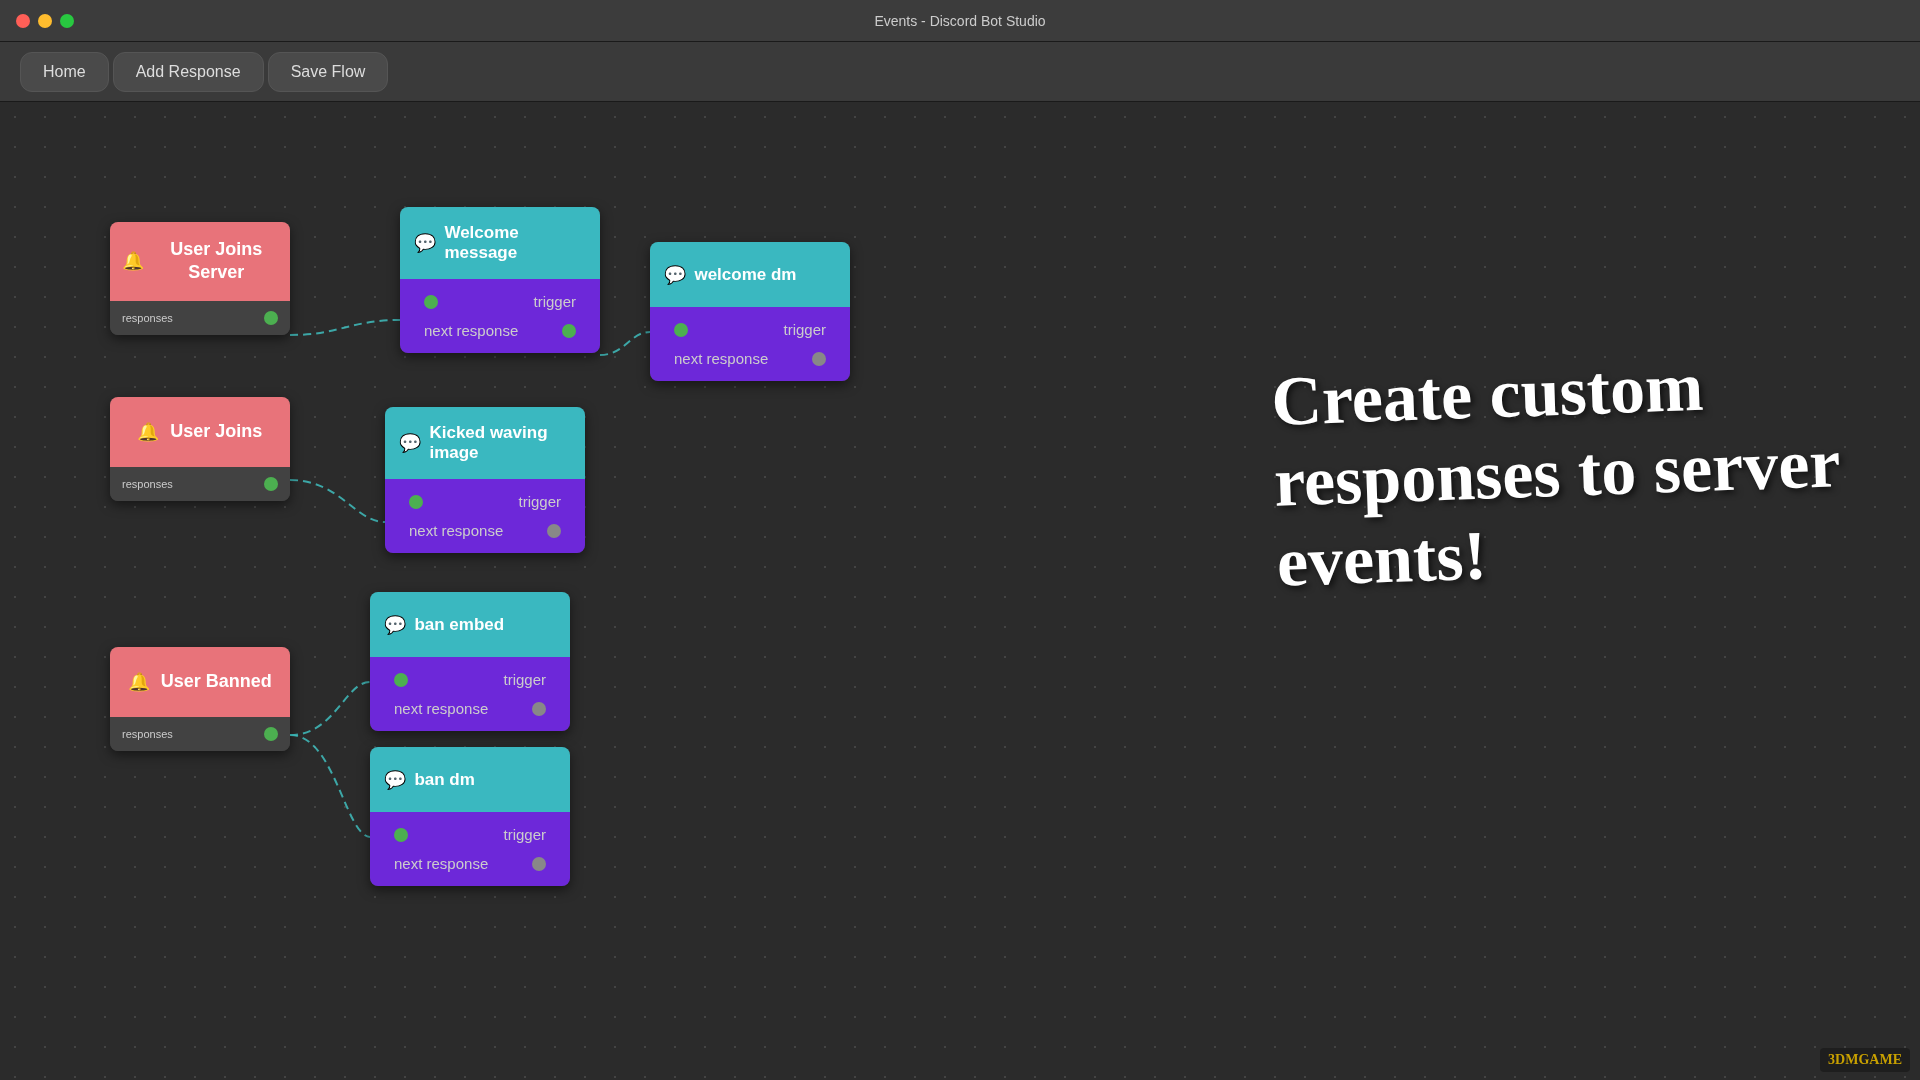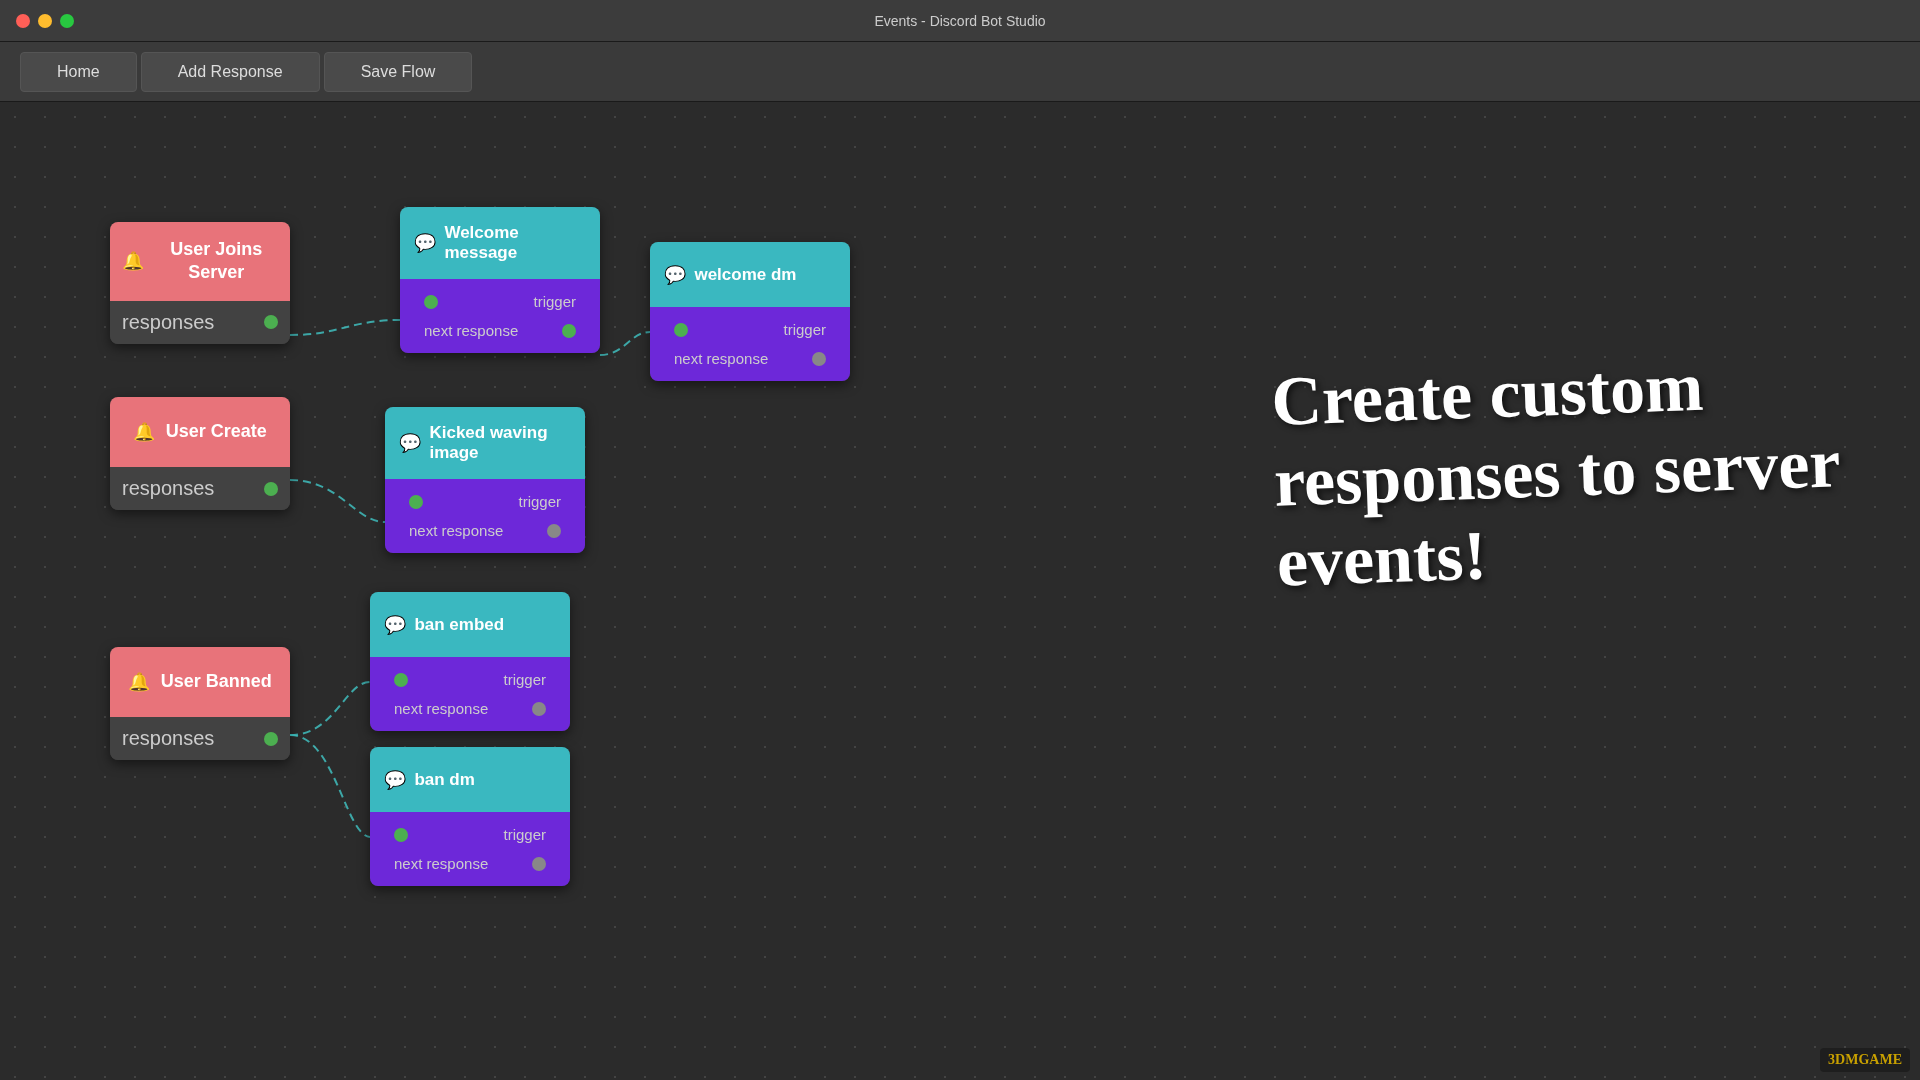--- a/index.html
+++ b/index.html
@@ -57,22 +57,22 @@
       height: 60px;
       background: #3a3a3a;
       display: flex;
       align-items: center;
       padding: 0 20px;
       gap: 4px;
       border-bottom: 1px solid #1a1a1a;
     }
 
     .toolbar-btn {
-      padding: 10px 36px;
-      border-radius: 4px;
+      padding: 10px 22px;
+      border-radius: 12px;
       border: 1px solid #555;
       background: #4a4a4a;
       color: #ddd;
       font-size: 16px;
       cursor: pointer;
       font-weight: 500;
     }
 
     
     .canvas {
@@ -124,21 +124,21 @@
       text-align: center;
     }
 
     .event-node-footer {
       background: #424242;
       padding: 10px 12px;
       display: flex;
       align-items: center;
       justify-content: space-between;
       color: #ccc;
-      font-size: 20px;
+      font-size: 11px;
     }
 
     .connector-dot {
       width: 14px;
       height: 14px;
       border-radius: 50%;
       background: #4caf50;
       display: inline-block;
       flex-shrink: 0;
     }
@@ -278,21 +278,21 @@
     </div>
     <div class="event-node-footer">
       <span>responses</span>
       <span class="connector-dot"></span>
     </div>
   </div>
 
   <div class="node event-node" style="left:110px; top:295px;">
     <div class="event-node-header">
       <span class="bell-icon">🔔</span>
-      <span class="label">User Create</span>
+      <span class="label">User Joins</span>
     </div>
     <div class="event-node-footer">
       <span>responses</span>
       <span class="connector-dot"></span>
     </div>
   </div>
 
   <div class="node event-node" style="left:110px; top:545px;">
     <div class="event-node-header">
       <span class="bell-icon">🔔</span>

